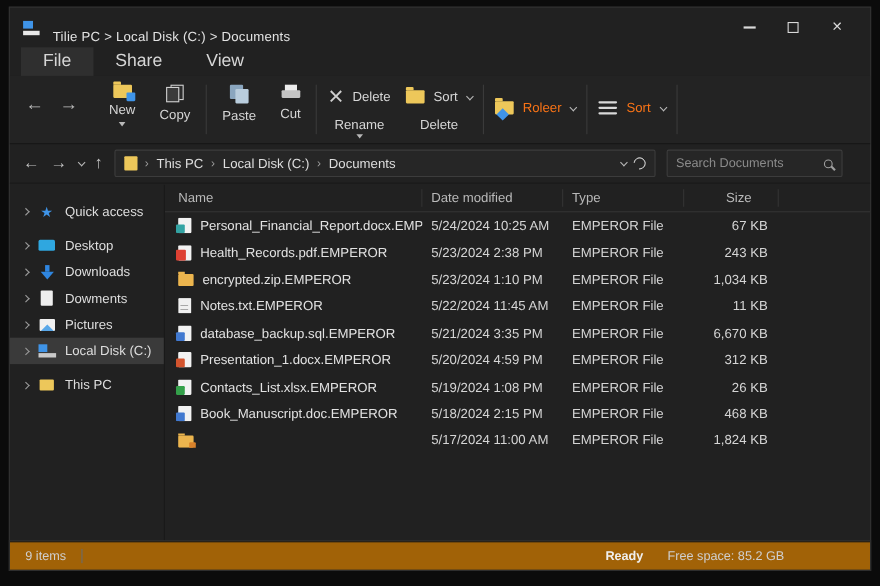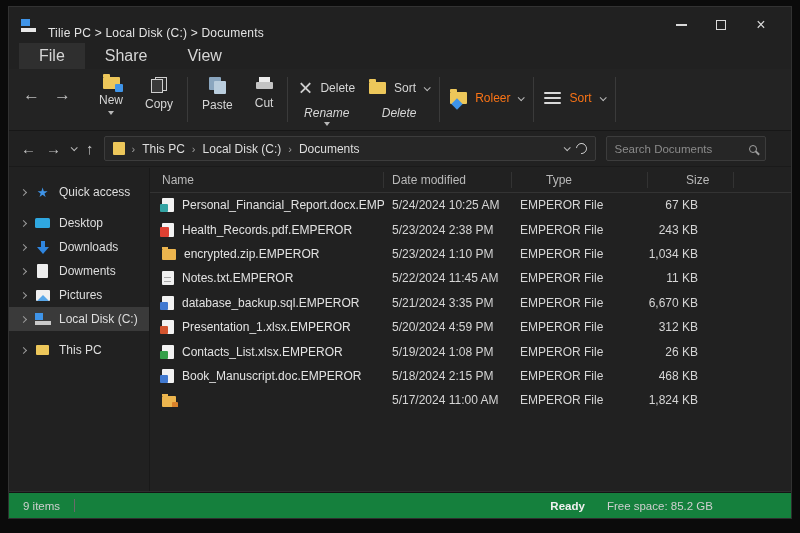--- a/index.html
+++ b/index.html
@@ -29,21 +29,21 @@
   .ribbon { height:62px; background:#232323; border-bottom:1px solid #171717; display:flex; align-items:stretch; font-size:12px; }
   .rnav { display:flex; align-items:center; gap:14px; padding:0 14px 10px 14px; color:#bdbdbd; font-size:17px; }
   .rsep { width:1px; background:#3a3a3a; margin:8px 0; }
   .rgroup { display:flex; align-items:flex-start; padding:6px 10px; gap:14px; }
   .rbtn { display:flex; flex-direction:column; align-items:center; gap:4px; color:#d6d6d6; padding:2px 4px; }
   .rbtn .cap { font-size:12px; }
   .caret-dn { width:0; height:0; border-left:3px solid transparent; border-right:3px solid transparent; border-top:4px solid #b8b8b8; }
   .cv { display:inline-block; width:5px; height:5px; border-right:1.4px solid #b8b8b8; border-bottom:1.4px solid #b8b8b8; transform:rotate(45deg) translateY(-1px); }
   .rcol { display:flex; flex-direction:column; gap:5px; color:#d6d6d6; }
   .rtoprow { display:flex; align-items:center; gap:8px; height:26px; }
-  .rbotrow { display:flex; flex-direction:column; align-items:center; gap:2px;font-style:italic; }
+  .rbotrow { display:flex; flex-direction:column; align-items:center; gap:2px; }
   .rrowline { display:flex; align-items:center; gap:8px; height:46px; color:#f97316; }
 
   
   .ic-folder { width:17px; height:12px; background:#edc75a; border-radius:1px; position:relative; flex:none; }
   .ic-folder::before { content:""; position:absolute; top:-3px; left:0; width:7px; height:3px; background:#edc75a; border-radius:1px 1px 0 0; }
   .ic-newfolder::after { content:""; position:absolute; right:-3px; bottom:-3px; width:8px; height:8px; background:#3f94e8; border-radius:1px; }
   .ic-rolfolder::after { content:""; position:absolute; left:3px; bottom:-4px; width:8px; height:8px; background:#3f94e8; transform:rotate(45deg); }
   .ic-copy { width:16px; height:16px; position:relative; flex:none; }
   .ic-copy::before { content:""; position:absolute; right:0; top:0; width:10px; height:12px; border:1.4px solid #cfcfcf; background:#2c2c2c; }
   .ic-copy::after { content:""; position:absolute; left:0; bottom:0; width:10px; height:12px; border:1.4px solid #cfcfcf; background:#3a3a3a; }
@@ -92,41 +92,41 @@
   .ic-drive { width:16px; height:12px; position:relative; }
   .ic-drive::before { content:""; position:absolute; left:0; top:0; width:8px; height:7px; background:#3f94e8; }
   .ic-drive::after { content:""; position:absolute; left:0; bottom:0; width:16px; height:4px; background:#c9c9c9; }
 
   
   .filelist { flex:1; border-left:1px solid #191919; font-size:12px; }
   .fhead { display:flex; height:25px; align-items:center; color:#b9b9b9; border-bottom:1px solid #333; }
   .fh { border-right:1px solid #333; height:16px; display:flex; align-items:center; }
   .fh.c-name { width:234px; padding-left:12px; }
   .fh.c-date { width:128px; padding-left:8px; }
-  .fh.c-type { width:110px; padding-left:8px;margin-left:26px; }
+  .fh.c-type { width:110px; padding-left:8px; }
   .fh.c-size { width:86px; justify-content:flex-start; padding-left:38px; }
   .frow { display:flex; height:24.4px; align-items:center; color:#e2e2e2; }
   .fc-name { width:234px; padding-left:12px; display:flex; align-items:center; gap:8px; overflow:hidden; white-space:nowrap; }
   .fc-date { width:128px; padding-left:8px; color:#d5d5d5; }
   .fc-type { width:110px; padding-left:8px; color:#d5d5d5; }
   .fc-size { width:86px; text-align:right; padding-right:10px; color:#d5d5d5; }
 
   .ficon { width:12px; height:14px; background:#f2f2f2; border-radius:1px; position:relative; flex:none; }
   .ficon::after { content:""; position:absolute; left:-2px; bottom:0; width:8px; height:8px; background:var(--b,#3f94e8); border-radius:1px; }
   .ft-word { --b:#33a3a3; } .ft-pdf { --b:#de4032; } .ft-pdf::after { width:9px; height:10px; }
   .ft-sql { --b:#4179d0; } .ft-ppt { --b:#d3542e; } .ft-xls { --b:#34a04a; } .ft-doc { --b:#4179d0; }
   .ft-txt { background:#f0f0f0 repeating-linear-gradient(#0000 0 3px, #a8a8a8 3px 4px); background-size:7px 9px; background-position:2px 3px; background-repeat:no-repeat; }
   .ft-txt::after { display:none; }
   .ft-zip { width:14px; height:11px; background:#ecb54e; margin-top:2px; }
   .ft-zip::before { content:""; position:absolute; top:-3px; left:0; width:6px; height:3px; background:#ecb54e; border-radius:1px 1px 0 0; }
   .ft-zip::after { display:none; }
   .ft-zip2::after { display:block; content:""; position:absolute; left:auto; right:-2px; bottom:-2px; width:6px; height:7px; background:#d9822b; }
 
   
-  .statusbar { position:absolute; left:0; right:0; bottom:0; height:26px; background:#15803d;
+  .statusbar { position:absolute; left:0; right:0; bottom:0; height:26px; background:#a16207;
                border-top:1px solid #141414; outline:1px solid #2e2e2e; display:flex; align-items:center;
                padding:0 78px 0 14px; font-size:11.5px; color:#cfcfcf;text-align:center; }
   .sdiv { width:1px; height:13px; background:#6a6a6a; margin-left:14px; }
   .sspacer { flex:1; }
   .ready { font-weight:bold; color:#f0f0f0; margin-right:22px; }
 </style>
 </head>
 <body>
 
 <div class="stage">
@@ -349,21 +349,21 @@
               <span class="ficon ft-sql"></span>
               <span>database_backup.sql.EMPEROR</span>
             </span>
           <span class="fc-date">5/21/2024 3:35 PM</span>
           <span class="fc-type">EMPEROR File</span>
           <span class="fc-size">6,670 KB</span>
         </div>
         <div class="frow">
           <span class="fc-name">
               <span class="ficon ft-ppt"></span>
-              <span>Presentation_1.xlsx.EMPEROR</span>
+              <span>Presentation_1.docx.EMPEROR</span>
             </span>
           <span class="fc-date">5/20/2024 4:59 PM</span>
           <span class="fc-type">EMPEROR File</span>
           <span class="fc-size">312 KB</span>
         </div>
         <div class="frow">
           <span class="fc-name">
               <span class="ficon ft-xls"></span>
               <span>Contacts_List.xlsx.EMPEROR</span>
             </span>

